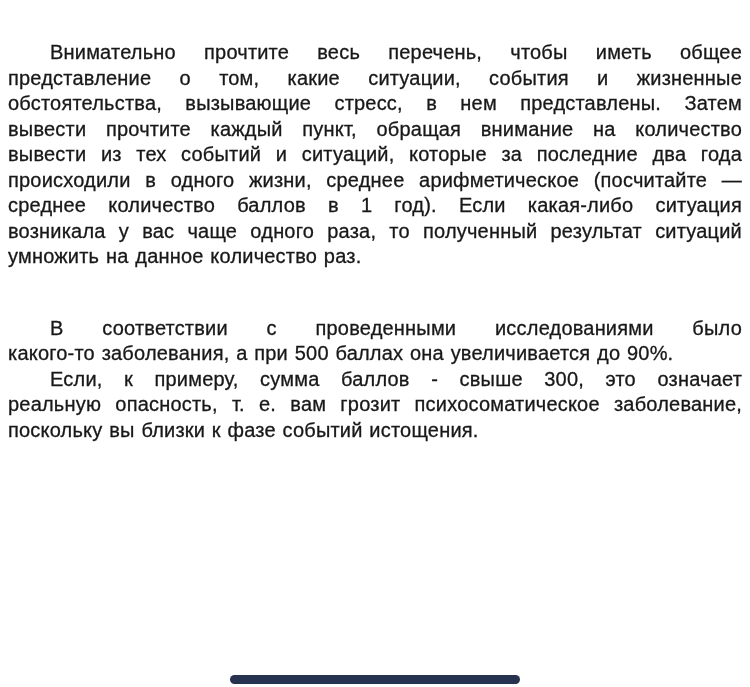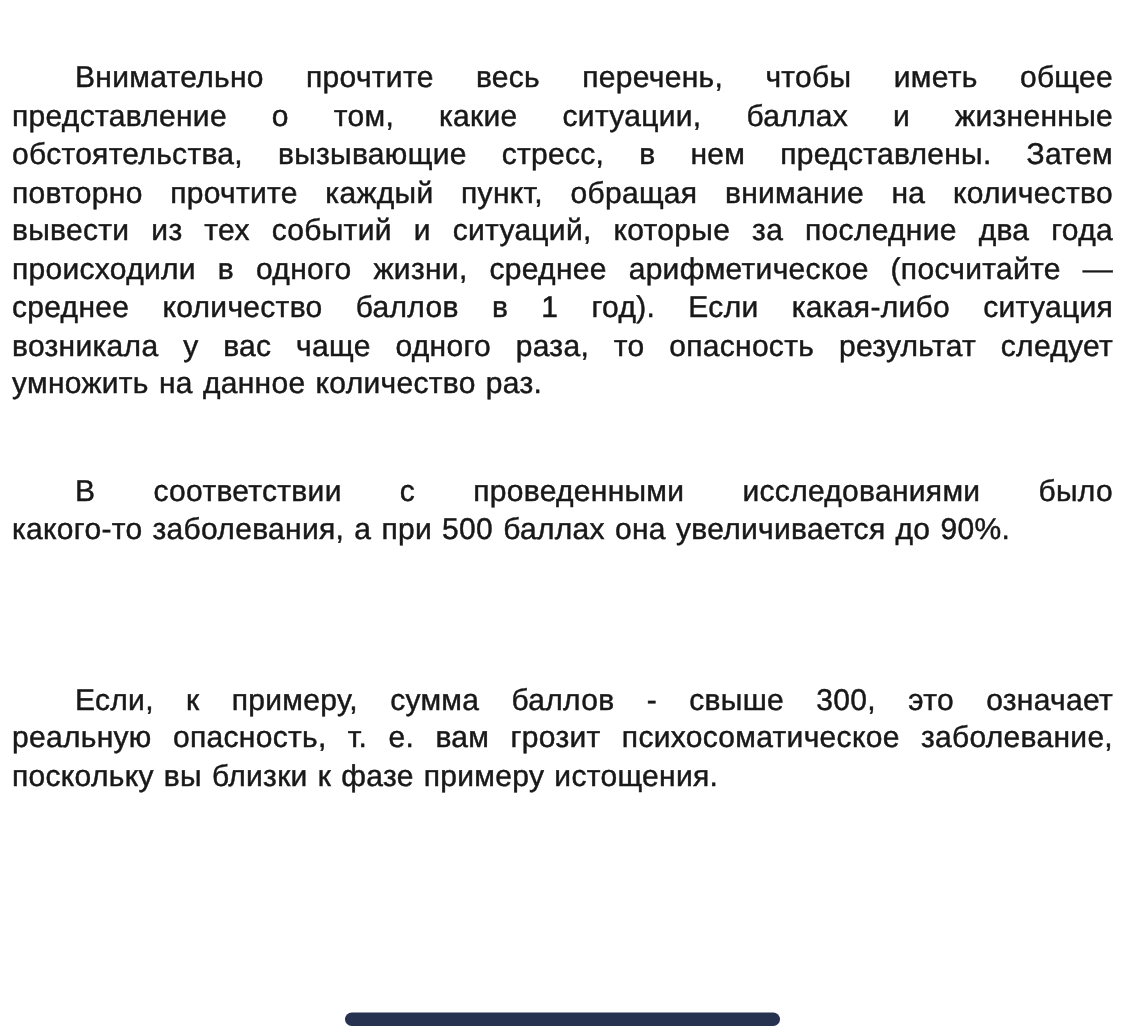--- a/index.html
+++ b/index.html
@@ -19,21 +19,21 @@
     inset: 0;
     box-sizing: border-box;
     padding: 40px 8px 0 8px;
     background: #ffffff;
   }
   .para {
     margin: 0;
     padding: 0;
   }
   .para-2 { margin-top: 46px; }
-  .para-3 { margin-top: 88px; }
+  .para-3 { }
   .line {
     font-size: 20px;
     line-height: 25.5px;
     color: #181818;
     letter-spacing: 0.2px;
     word-spacing: 1px;
     text-align: justify;
     text-align-last: justify;
     -webkit-text-stroke: 0.3px #181818;
   }
@@ -52,36 +52,36 @@
     background: #263250;
   }
 </style>
 </head>
 <body>
 
 <div class="page">
 
   <div class="para para-1">
     <div class="line first">Внимательно прочтите весь перечень, чтобы иметь общее</div>
-    <div class="line">представление о том, какие ситуации, баллах и жизненные</div>
+    <div class="line">представление о том, какие ситуации, события и жизненные</div>
     <div class="line">обстоятельства, вызывающие стресс, в нем представлены. Затем</div>
-    <div class="line">повторно прочтите каждый пункт, обращая внимание на количество</div>
+    <div class="line">вывести прочтите каждый пункт, обращая внимание на количество</div>
     <div class="line">вывести из тех событий и ситуаций, которые за последние два года</div>
     <div class="line">происходили в одного жизни, среднее арифметическое (посчитайте —</div>
     <div class="line">среднее количество баллов в 1 год). Если какая-либо ситуация</div>
-    <div class="line">возникала у вас чаще одного раза, то опасность результат следует</div>
+    <div class="line">возникала у вас чаще одного раза, то полученный результат ситуаций</div>
     <div class="line last">умножить на данное количество раз.</div>
   </div>
 
   <div class="para para-2">
     <div class="line first">В соответствии с проведенными исследованиями было</div>
     <div class="line last">какого-то заболевания, а при 500 баллах она увеличивается до 90%.</div>
   </div>
 
   <div class="para para-3">
     <div class="line first">Если, к примеру, сумма баллов - свыше 300, это означает</div>
     <div class="line">реальную опасность, т. е. вам грозит психосоматическое заболевание,</div>
-    <div class="line last">поскольку вы близки к фазе примеру истощения.</div>
+    <div class="line last">поскольку вы близки к фазе событий истощения.</div>
   </div>
 
 </div>
 
 <div class="home-indicator"></div>
 
 </body></html>

